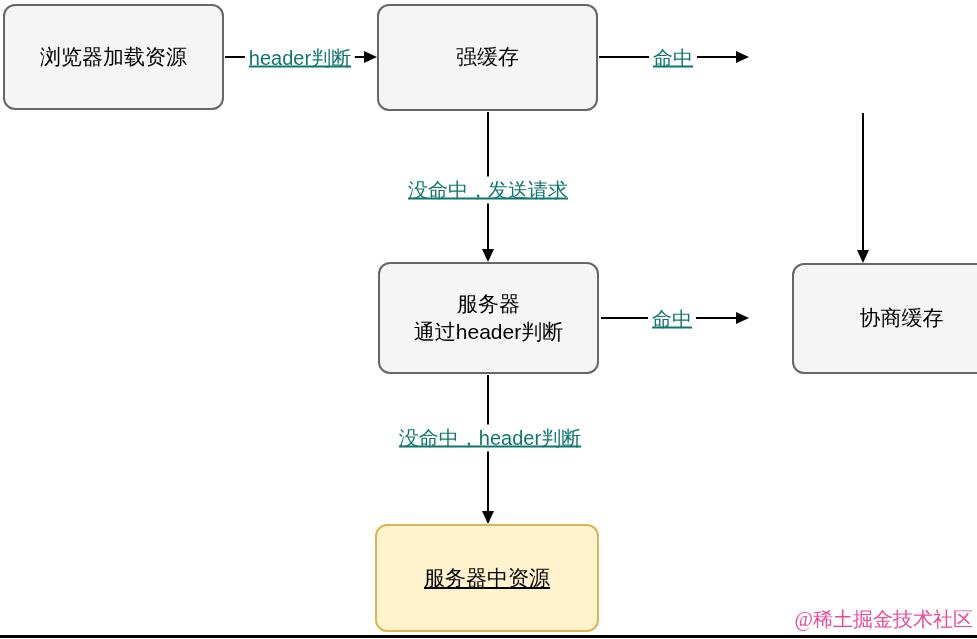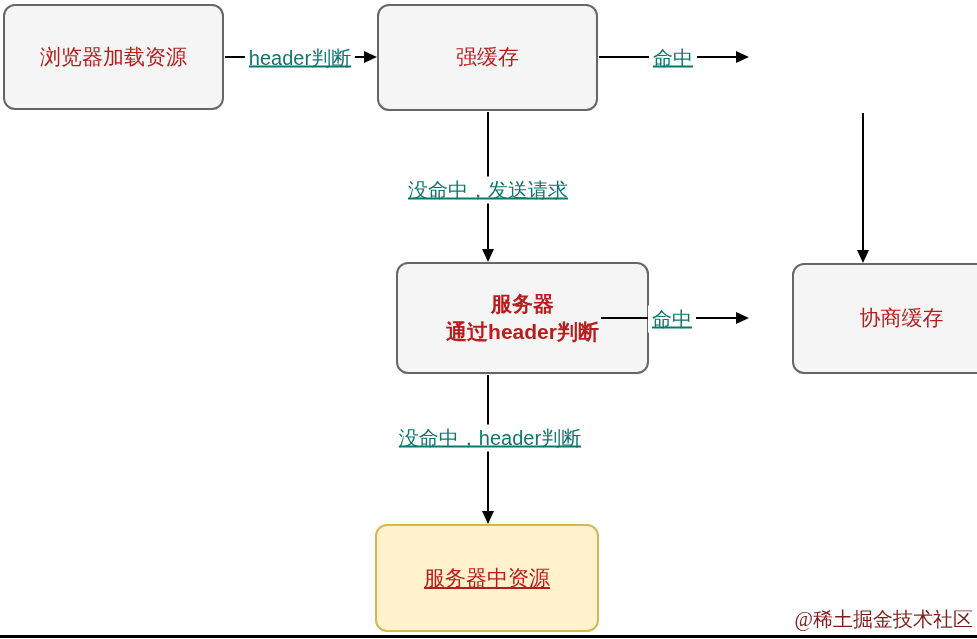--- a/index.html
+++ b/index.html
@@ -3,32 +3,32 @@
 <meta charset="utf-8">
 <style>
   html,body{margin:0;padding:0;}
   body{font-family:"Liberation Sans","DejaVu Sans",sans-serif;background:#ffffff;}
   .canvas{position:relative;width:977px;height:639px;background:#ffffff;overflow:hidden;}
 
   .node{
     position:absolute;
     display:flex;align-items:center;justify-content:center;
     border:2px solid #666666;border-radius:12px;
-    background:#f5f5f5;color:#b91c1c;
+    background:#f5f5f5;color:#000000;
     font-size:21px;text-align:center;line-height:1.35;
     white-space:pre-line;
     box-sizing:border-box;
   }
   .node.blue{background:#dae8fc;border-color:#6c8ebf;}
   .node.yellow{background:#fff2cc;border-color:#d6b656;}
 
   .n1{left:3px;  top:4px;   width:221px;height:106px;}
   .n2{left:377px;top:4px;   width:221px;height:107px;}
   .n3{left:750px;top:5px;   width:217px;height:107px;}
-  .n4{left:396px;top:262px; width:253px;height:112px;font-weight:bold;}
+  .n4{left:378px;top:262px; width:221px;height:112px;}
   .n5{left:792px;top:263px; width:219px;height:111px;}
   .n6{left:375px;top:524px; width:224px;height:108px;text-decoration:underline;}
 
   .hline{position:absolute;height:2px;background:#000000;}
   .vline{position:absolute;width:2px;background:#000000;}
 
   .arrow-right{position:absolute;width:0;height:0;
     border-top:6px solid transparent;border-bottom:6px solid transparent;
     border-left:13px solid #000000;}
   .arrow-down{position:absolute;width:0;height:0;
@@ -36,21 +36,21 @@
     border-top:13px solid #000000;}
 
   .edge-label{
     position:absolute;transform:translate(-50%,-50%);
     background:#ffffff;padding:0 4px;
     font-size:20px;color:#0f766e;white-space:nowrap;text-decoration:underline;
   }
 
   .watermark{
     position:absolute;right:4px;top:606px;
-    font-size:20px;color:#7f1d1d;
+    font-size:20px;color:#ec4899;
     font-family:"Liberation Serif","DejaVu Serif",serif;
   }
 
   .bottom-edge{position:absolute;left:0;top:635px;width:977px;height:3px;background:#000000;}
 </style>
 </head>
 <body>
 
 <div class="canvas">
 

